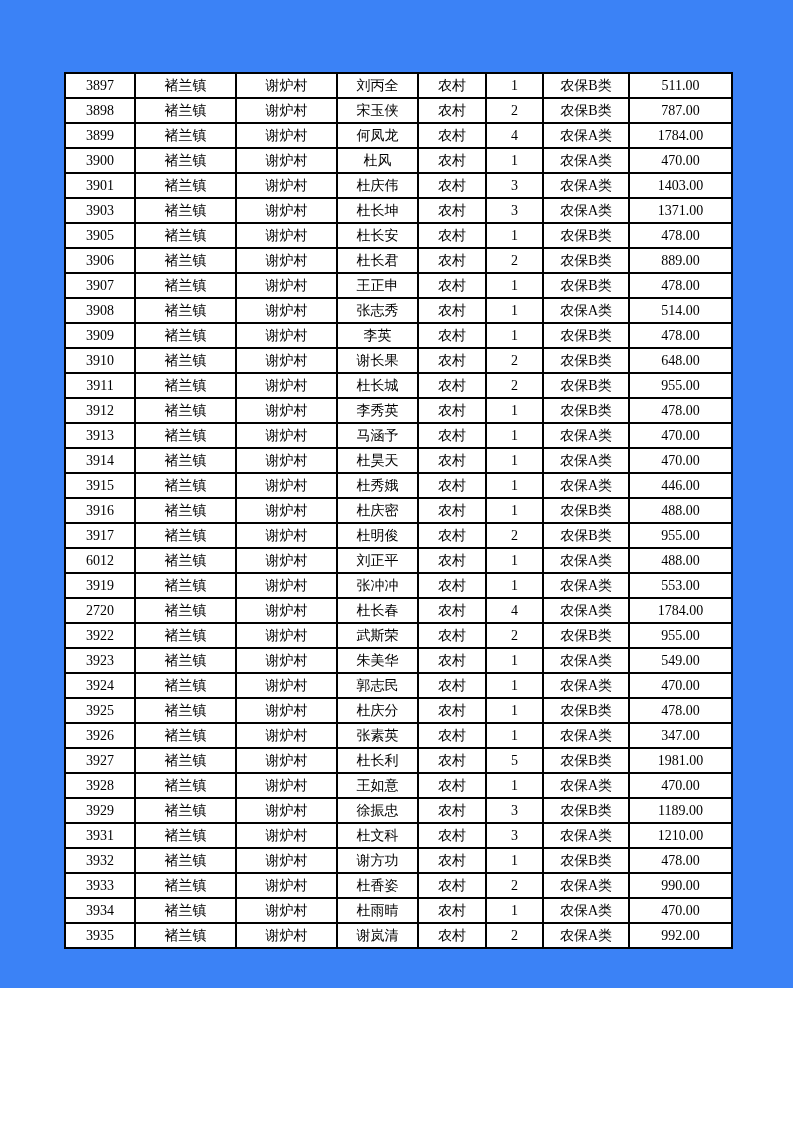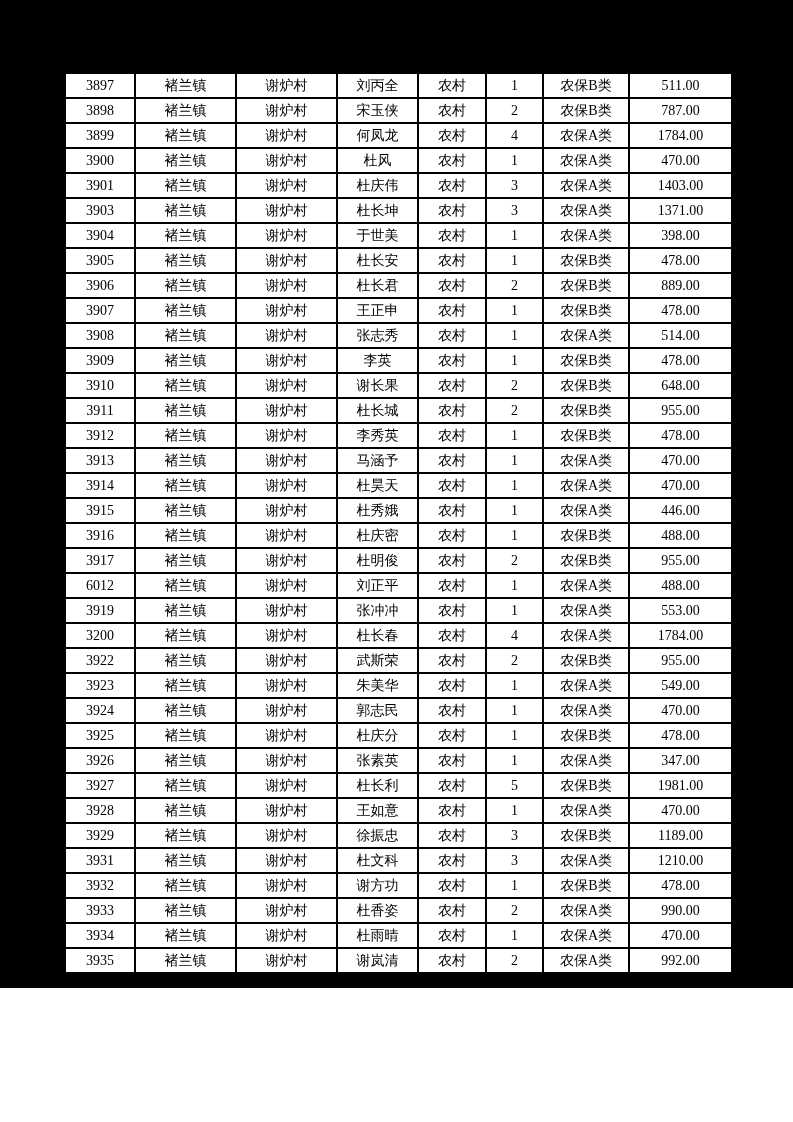--- a/index.html
+++ b/index.html
@@ -14,21 +14,21 @@
     font-family: "Liberation Serif", "DejaVu Serif", serif;
     color: #000000;
     overflow: hidden;
   }
   .page {
     position: absolute;
     left: 0;
     top: 0;
     width: 793px;
     height: 988px;
-    background: #000000;
+    background: #3b82f6;
   }
   table.data-table {
     position: absolute;
     left: 64px;
     top: 72px;
     width: 667px;
     border-collapse: separate;
     border-spacing: 0;
     border: 1px solid #000000;
     table-layout: fixed;
@@ -124,30 +124,20 @@
           <td>3903</td>
           <td>褚兰镇</td>
           <td>谢炉村</td>
           <td>杜长坤</td>
           <td>农村</td>
           <td>3</td>
           <td>农保A类</td>
           <td>1371.00</td>
         </tr>
         <tr>
-          <td>3904</td>
-          <td>褚兰镇</td>
-          <td>谢炉村</td>
-          <td>于世美</td>
-          <td>农村</td>
-          <td>1</td>
-          <td>农保A类</td>
-          <td>398.00</td>
-        </tr>
-        <tr>
           <td>3905</td>
           <td>褚兰镇</td>
           <td>谢炉村</td>
           <td>杜长安</td>
           <td>农村</td>
           <td>1</td>
           <td>农保B类</td>
           <td>478.00</td>
         </tr>
         <tr>
@@ -284,21 +274,21 @@
           <td>3919</td>
           <td>褚兰镇</td>
           <td>谢炉村</td>
           <td>张冲冲</td>
           <td>农村</td>
           <td>1</td>
           <td>农保A类</td>
           <td>553.00</td>
         </tr>
         <tr>
-          <td>3200</td>
+          <td>2720</td>
           <td>褚兰镇</td>
           <td>谢炉村</td>
           <td>杜长春</td>
           <td>农村</td>
           <td>4</td>
           <td>农保A类</td>
           <td>1784.00</td>
         </tr>
         <tr>
           <td>3922</td>

